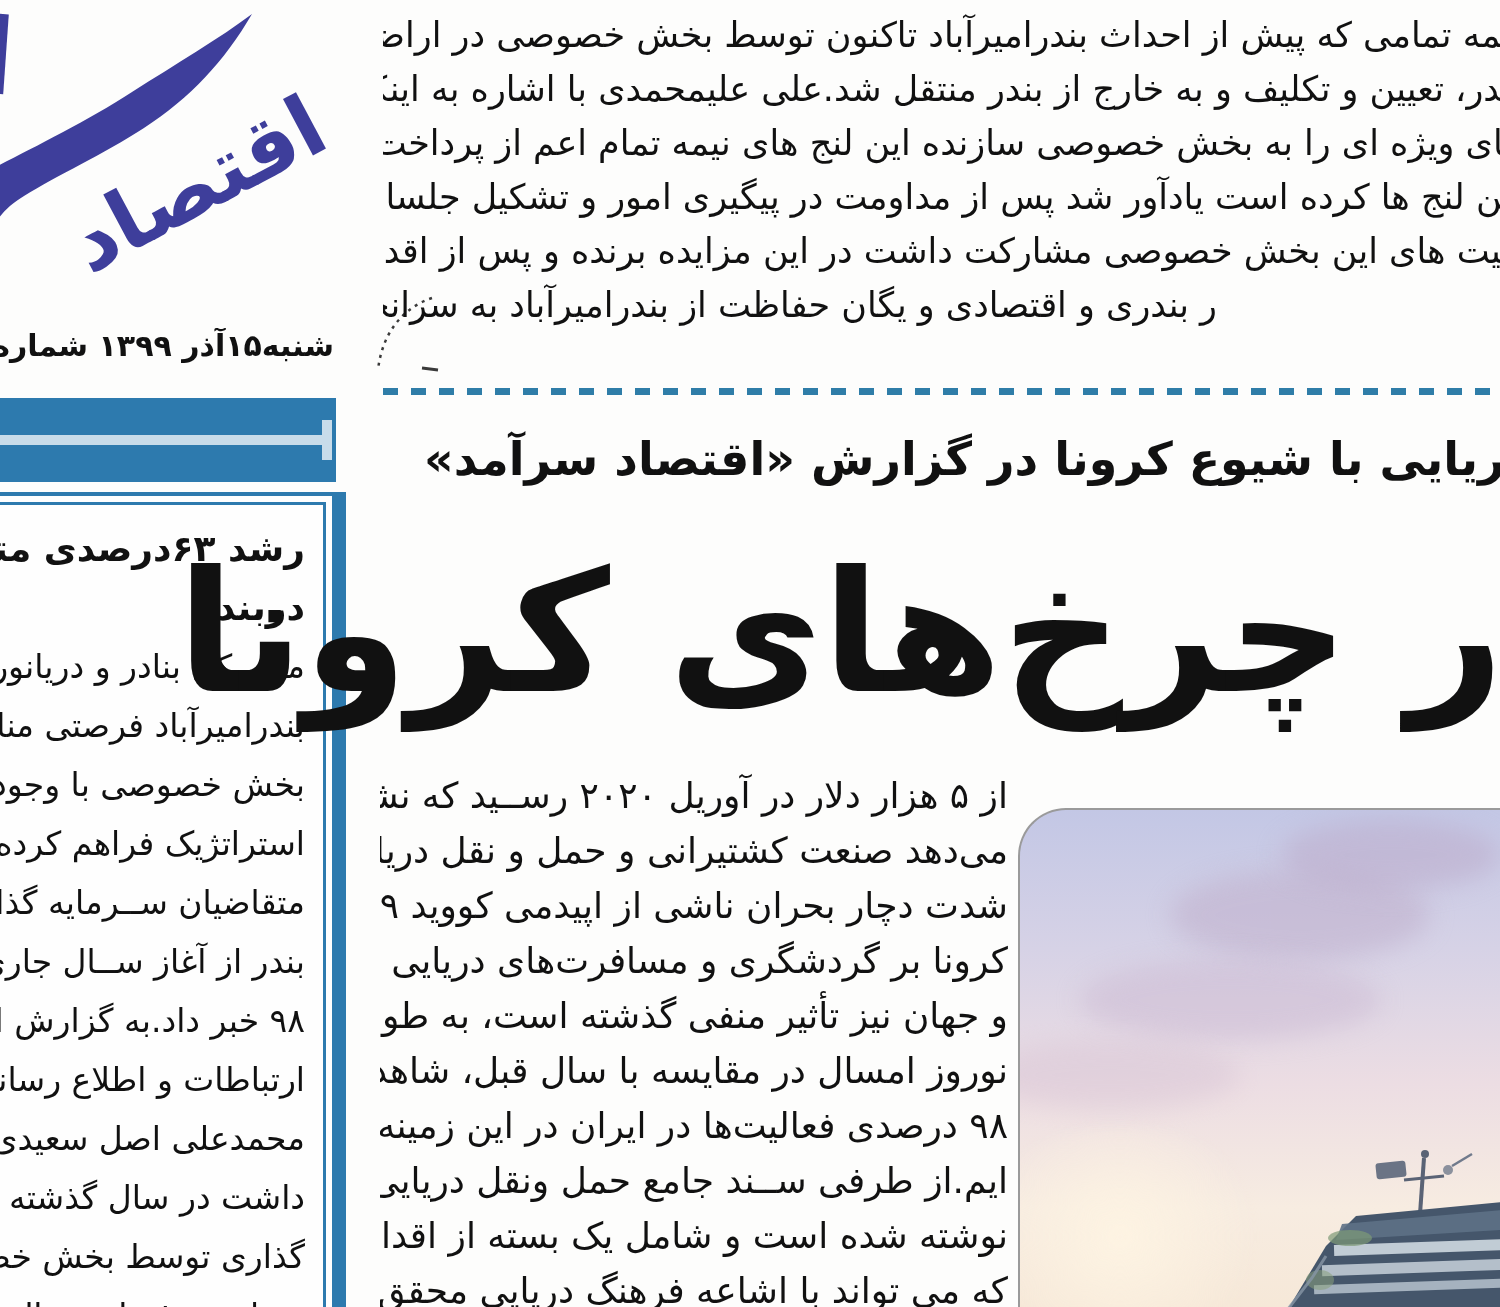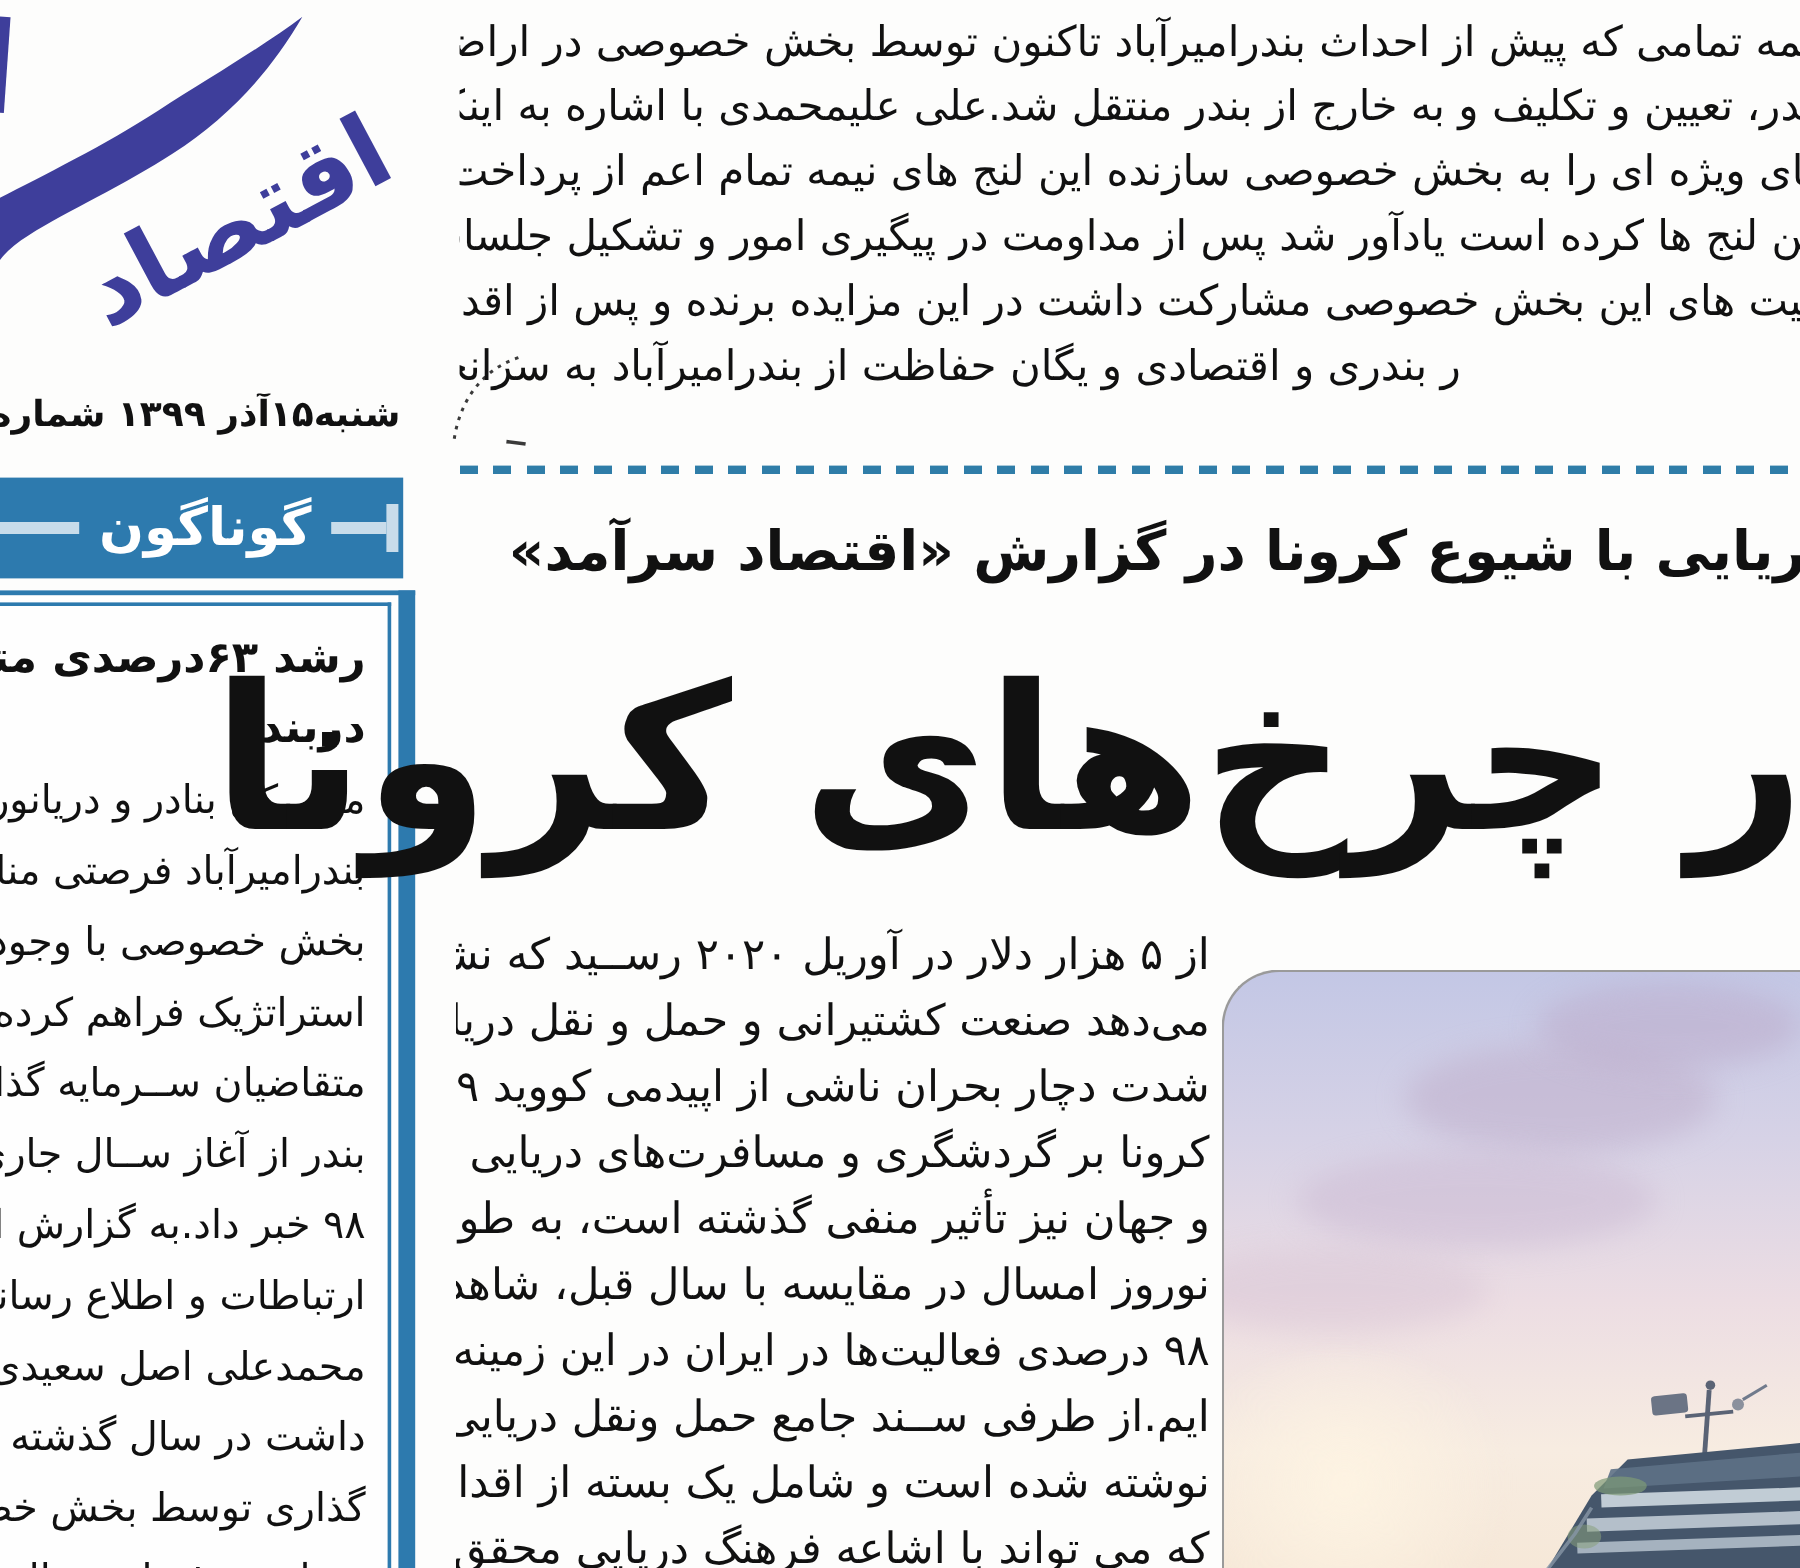--- a/index.html
+++ b/index.html
@@ -129,21 +129,20 @@
   <svg id="flourish" width="78" height="88" viewBox="0 0 78 88">
     <path d="M64,6 C34,16 14,42 10,78" fill="none" stroke="#3a3a3a" stroke-width="2.5" stroke-dasharray="3 5"></path>
     <path d="M54,76 L70,78" fill="none" stroke="#3a3a3a" stroke-width="3"></path>
   </svg>
 
   <div class="misc-header">
     <div class="bracket bracket-left">
       <div class="bar"></div>
       <div class="cap"></div>
     </div>
-    <div class="misc-title">گوناگون</div>
     <div class="bracket bracket-right">
 
       <div class="bar"></div>
     </div>
   </div>
 
   <div class="misc-box">
     <div class="misc-box-inner">
       <div class="misc-line title first">رشد ۶۳درصدی متقا</div>
       <div class="misc-line title">دربندر</div>

